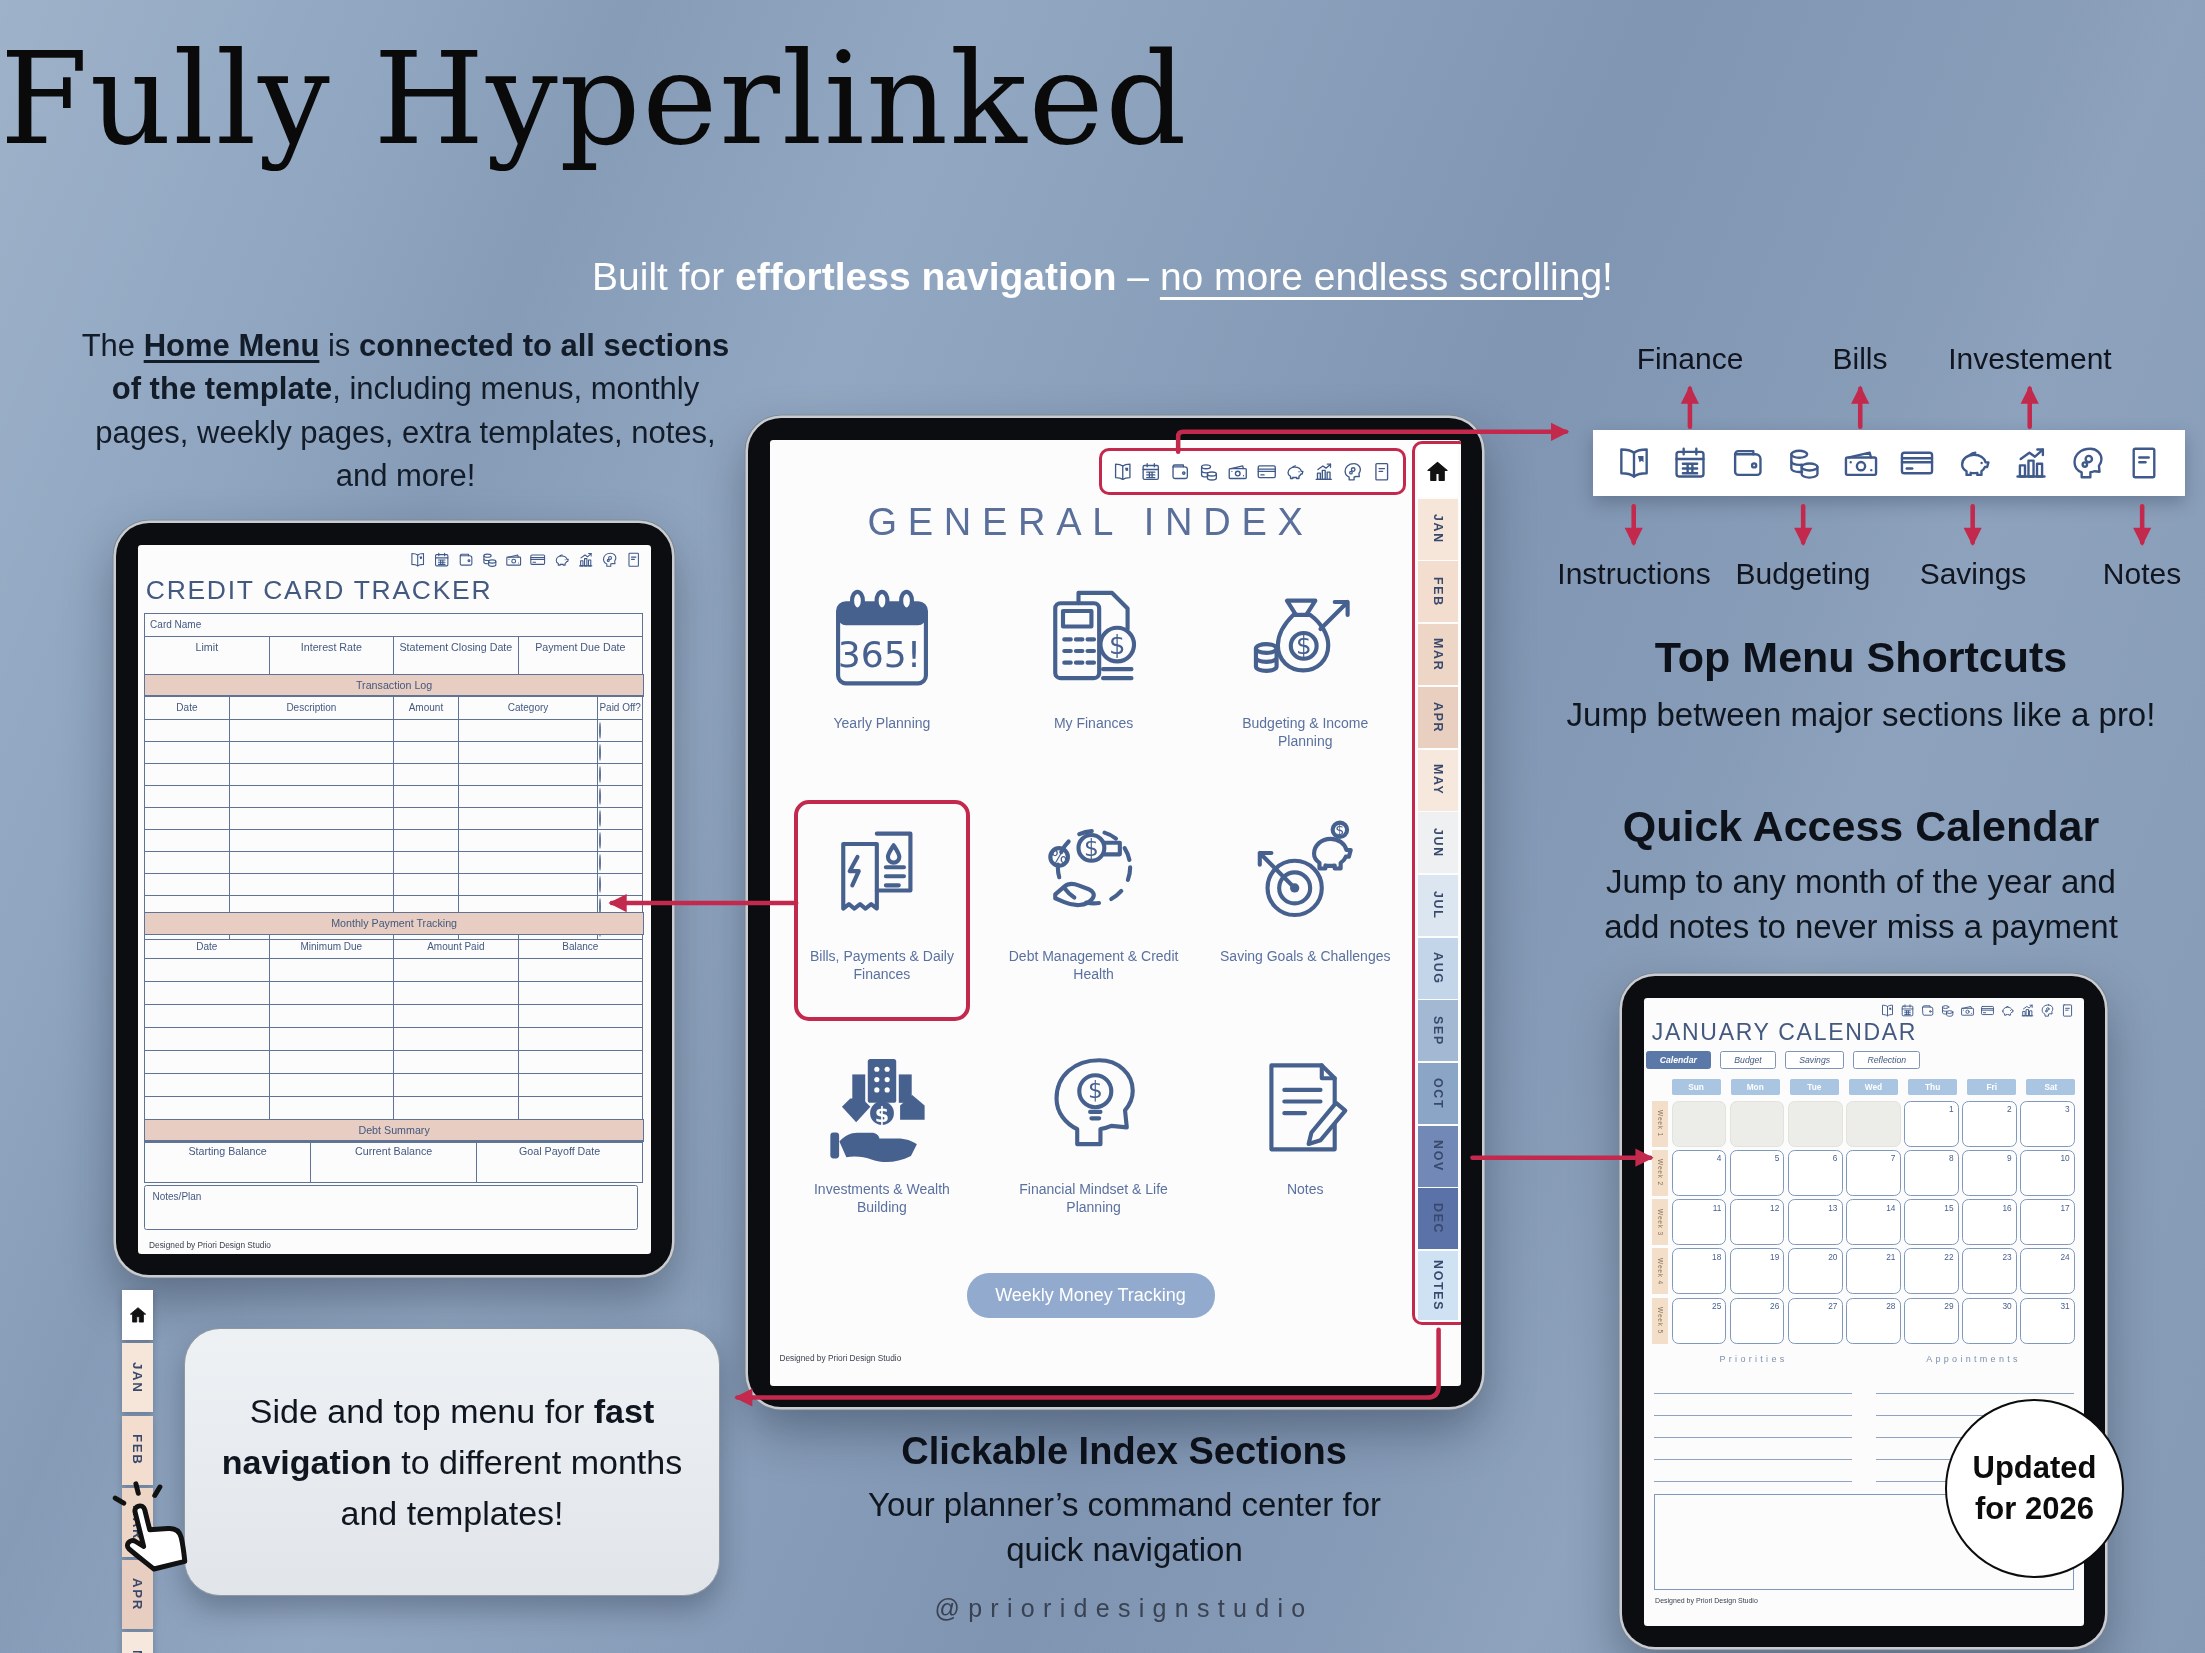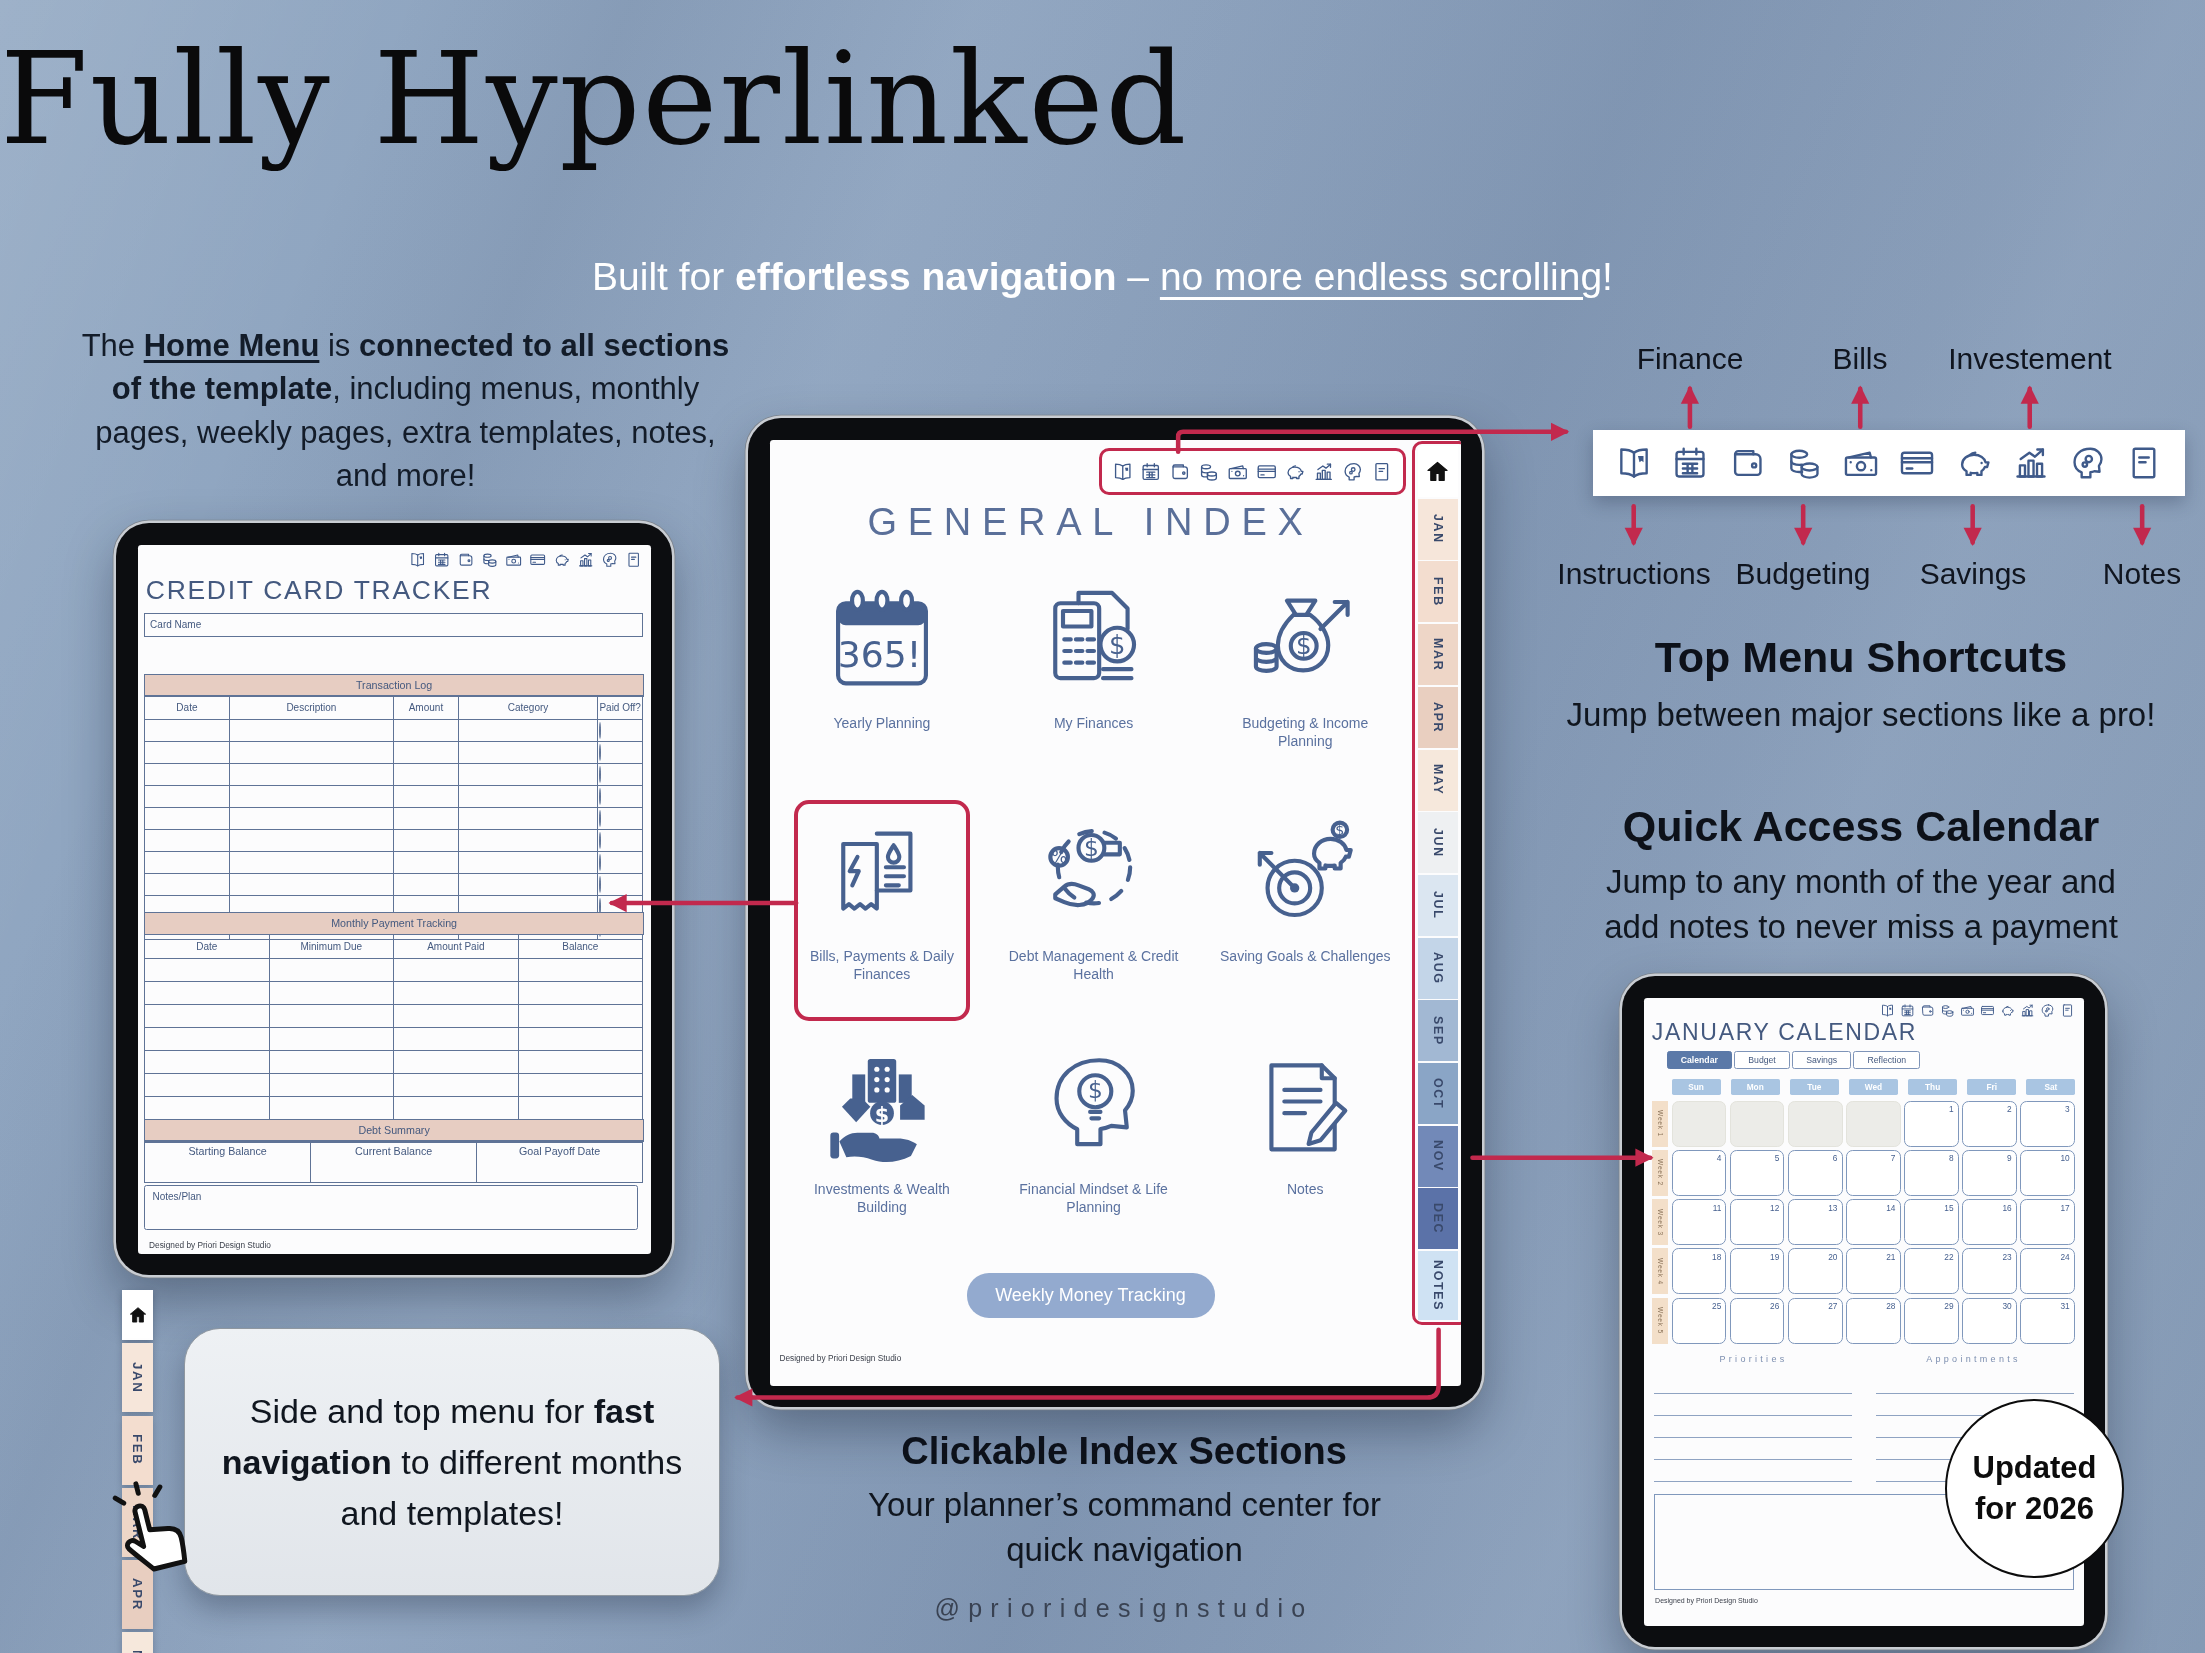--- a/index.html
+++ b/index.html
@@ -67,21 +67,21 @@
   .home-tab svg{width:25px;height:25px;}
   .side-tab{height:61px;display:flex;align-items:center;justify-content:center;}
   .side-tab span{writing-mode:vertical-rl;font-size:12.4px;font-weight:700;letter-spacing:1.7px;color:#39496b;}
   .side-tab.tall{height:69px;}
   .strip-outline{position:absolute;top:1.7px;left:642px;width:51px;height:878px;border:3.3px solid var(--accent);
     border-radius:10px;pointer-events:none;}
   
   #t-right .mini-icons{top:5px;right:8.3px;gap:5px;}
   #t-right .mini-icons .mi{width:15px;height:15px;}
   .cal-title{top:21.5px;left:8.3px;font-size:23px;letter-spacing:1.7px;color:#44597f;}
-  .cal-tabs{top:53px;left:23px;display:flex;gap:2px;}
+  .cal-tabs{top:53px;left:2px;display:flex;gap:9px;font-style:italic;}
   .ct{height:16.5px;padding:0 13.2px;font-size:8.7px;border:0.8px solid #7e94b8;border-radius:2.5px;
     display:flex;align-items:center;color:#44597f;background:#fff;}
   .ct.active{background:#5b79a8;color:#fff;border-color:#5b79a8;font-weight:700;}
   .cal-days{top:81px;left:28px;width:404px;display:grid;grid-template-columns:repeat(7,1fr);gap:10px;}
   .dh{height:16.5px;background:#a9c5e2;color:#fff;font-size:8.3px;font-weight:700;
     display:flex;align-items:center;justify-content:center;border-radius:1.7px;}
   .cal-weeks{top:103px;left:8.3px;width:423px;}
   .week-row{display:flex;gap:3.3px;margin-bottom:3.3px;height:46px;}
   .week-label{width:16.5px;background:#f3dfc9;display:flex;align-items:center;justify-content:center;}
   .week-label span{writing-mode:vertical-rl;font-size:6.6px;color:#8a7258;letter-spacing:0.8px;}
@@ -220,20 +220,26 @@
               <rect x="5.5" y="3" width="13" height="18" rx="1"></rect>
               <path d="M9 8.5h6M9 11.5h4"></path>
             </svg>
           </span>
         </div>
       <div class="abs cct-title">CREDIT CARD TRACKER</div>
       <table class="cct-table cct-info">
         <tbody>
             <tr>
               <td class="cardname" colspan="4">Card Name</td>
+            </tr>
+        <tr>
+              <th>Limit</th>
+              <th>Interest Rate</th>
+              <th>Statement Closing Date</th>
+              <th>Payment Due Date</th>
             </tr>
       </tbody>
         </table>
       <div class="abs bar bar-txn">Transaction Log</div>
       <table class="cct-table txn-table">
         <colgroup>
             <col style="width:17%">
             <col style="width:33%">
             <col style="width:13%">
             <col style="width:28%">

